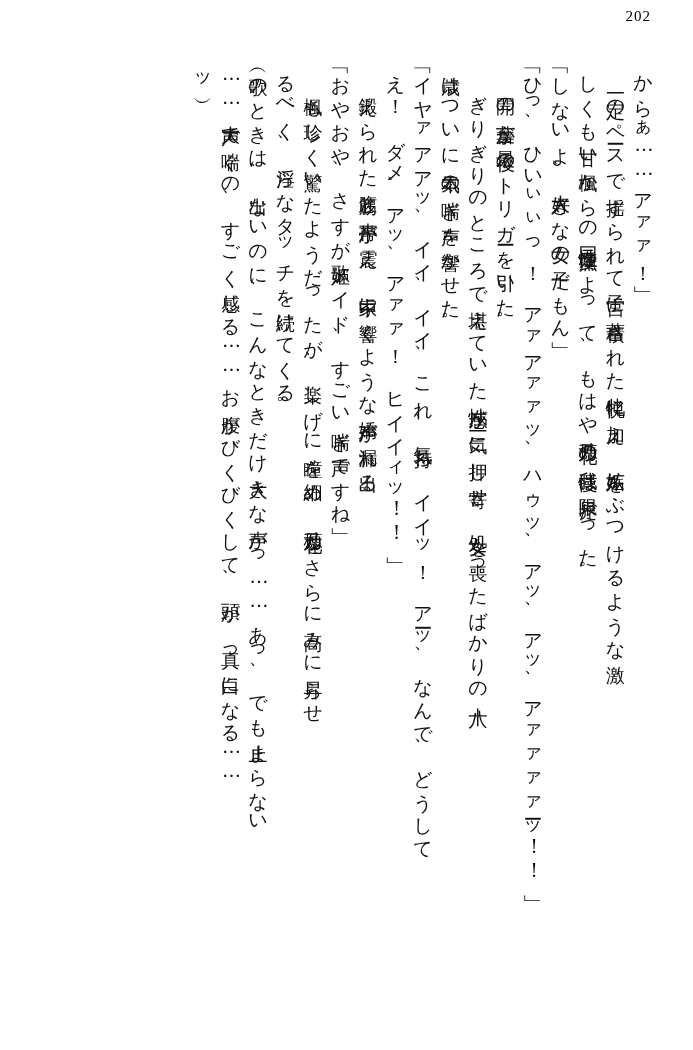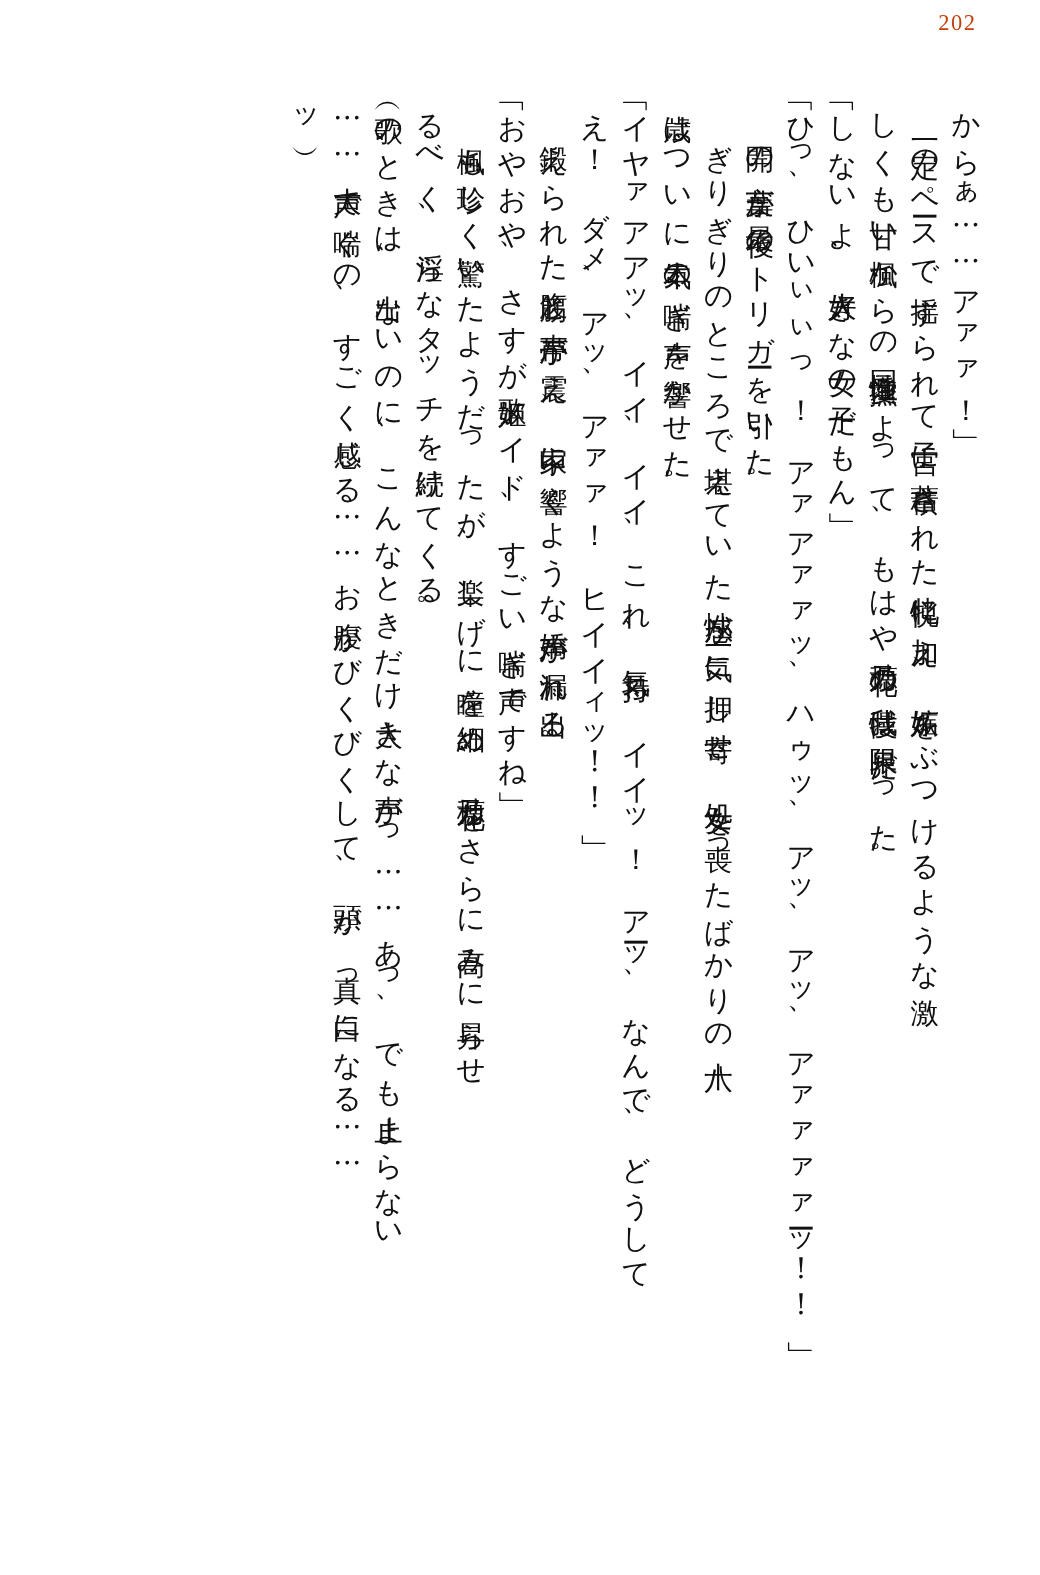--- a/index.html
+++ b/index.html
@@ -19,21 +19,21 @@
     width: 693px;
     height: 1050px;
     background: #ffffff;
   }
   #page-number {
     position: absolute;
     top: 8px;
     right: 42px;
     font-size: 15px;
     letter-spacing: 1px;
-    color: #c2410c;
+    color: #000000;
     font-family: "Liberation Serif", serif;
   }
   #text-block {
     position: absolute;
     top: 62px;
     right: 40px;
     left: 30px;
     height: 930px;
     display: flex;
     flex-direction: row-reverse;

